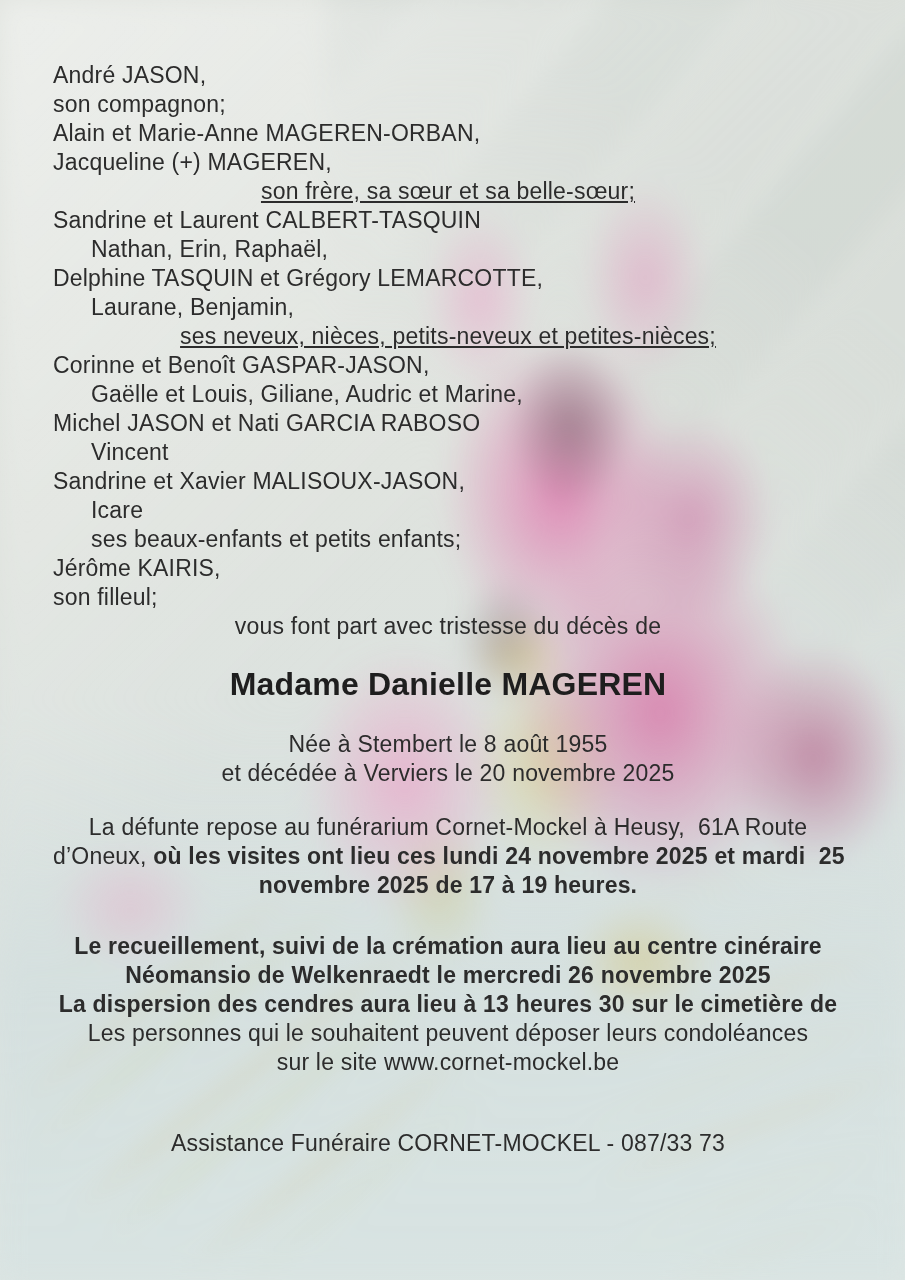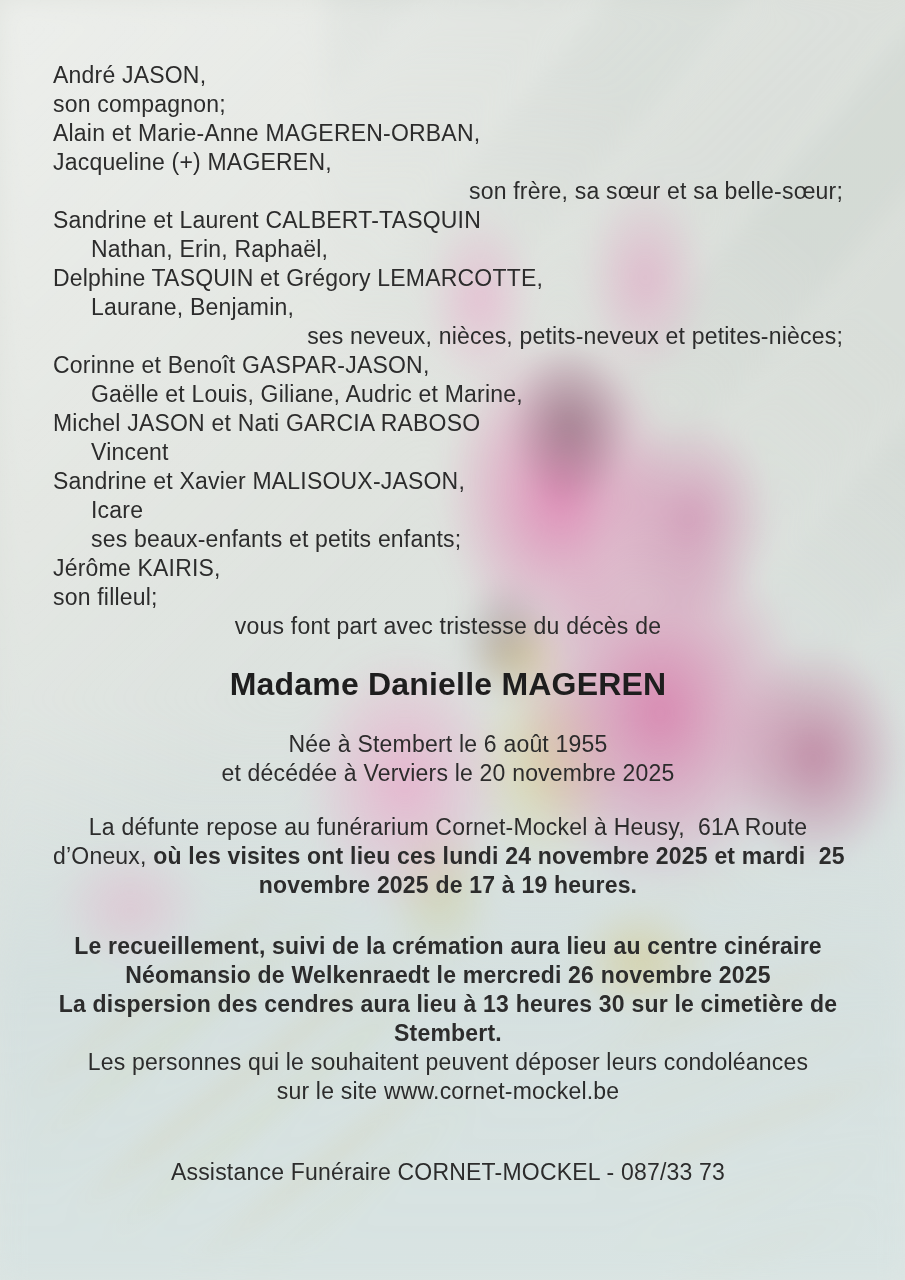--- a/index.html
+++ b/index.html
@@ -80,21 +80,21 @@
   }
   .line {
     font-size: 23px;
     line-height: 29px;
     letter-spacing: .2px;
     white-space: pre;
     flex-direction: column;
   }
   .line span { white-space: pre; }
   .center { text-align:center; }
-  .right  { text-align:right; }
+  .right  { text-align:center;text-decoration:underline; }
   .split  { display:flex; justify-content:space-between; }
   .indent { padding-left:38px; }
   .bold   { font-weight:700; }
 
   .title-line {
     margin-top:27px;
     font-size:32px; line-height:32px; font-weight:700;
     text-align:center; letter-spacing:.2px; color:#1e1e1e;
   }
   #intro-section      { }
@@ -136,35 +136,34 @@
         <div class="line split"><span>Jérôme KAIRIS,</span><span>son filleul;</span></div>
       </div>
 
     <div id="intro-section">
       <div class="line center">vous font part avec tristesse du décès de</div>
     </div>
 
     <div class="title-line">Madame Danielle MAGEREN</div>
 
     <div id="vitals-section">
-      <div class="line center">Née à Stembert le 6 août 1955</div>
+      <div class="line center">Née à Stembert le 8 août 1955</div>
       <div class="line center">et décédée à Verviers le 20 novembre 2025</div>
     </div>
 
     <div id="visitation-section">
         <div class="line center"><span>La défunte repose au funérarium Cornet-Mockel à Heusy,  61A Route</span></div>
         <div class="line center"><span>d’Oneux, </span><span class="bold">où les visites ont lieu ces lundi 24 novembre 2025 et mardi  25</span></div>
         <div class="line center"><span class="bold">novembre 2025 de 17 à 19 heures.</span></div>
       </div>
 
     <div id="ceremony-section">
         <div class="line center bold">Le recueillement, suivi de la crémation aura lieu au centre cinéraire</div>
         <div class="line center bold">Néomansio de Welkenraedt le mercredi 26 novembre 2025</div>
         <div class="line center bold">La dispersion des cendres aura lieu à 13 heures 30 sur le cimetière de</div>
-        <div class="line center bold">Stembert.</div>
       </div>
 
     <div id="condolence-section">
         <div class="line center">Les personnes qui le souhaitent peuvent déposer leurs condoléances</div>
         <div class="line center">sur le site www.cornet-mockel.be</div>
       </div>
 
     <div id="footer-section">
       <div class="line center">Assistance Funéraire CORNET-MOCKEL - 087/33 73</div>
     </div>

